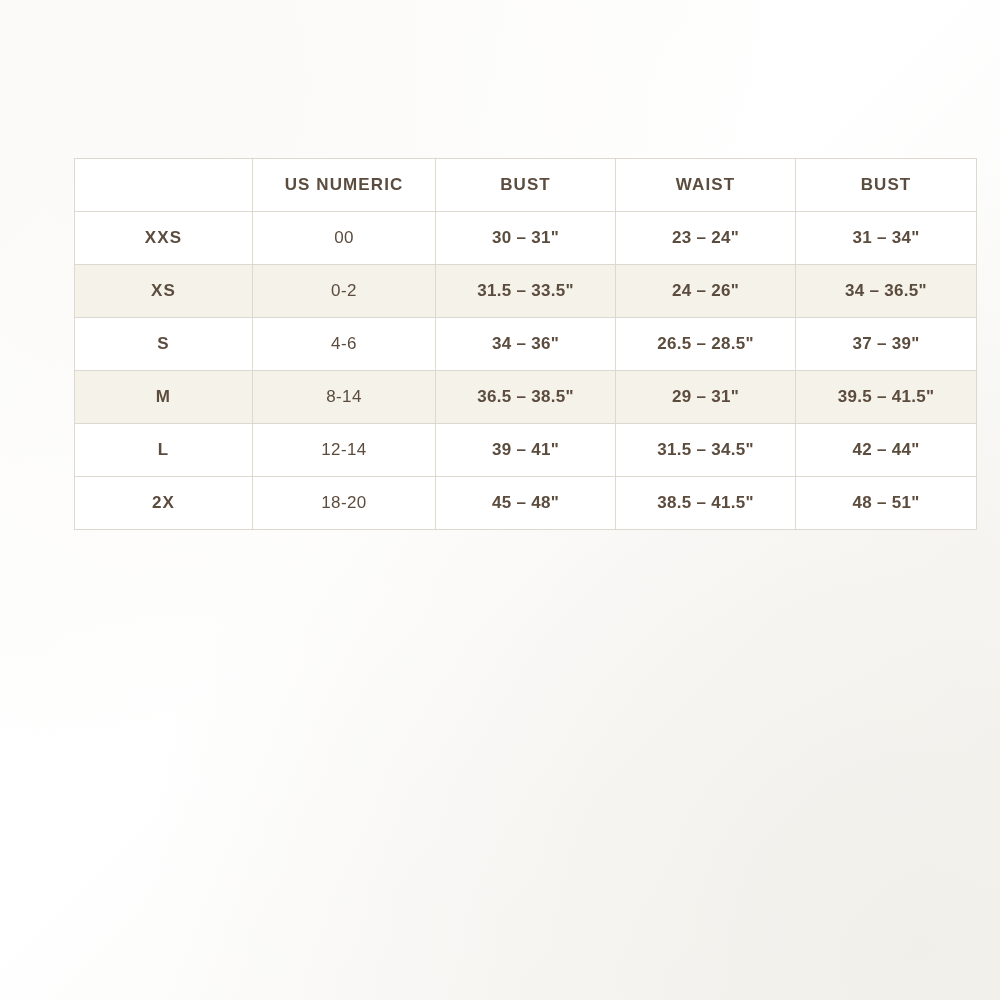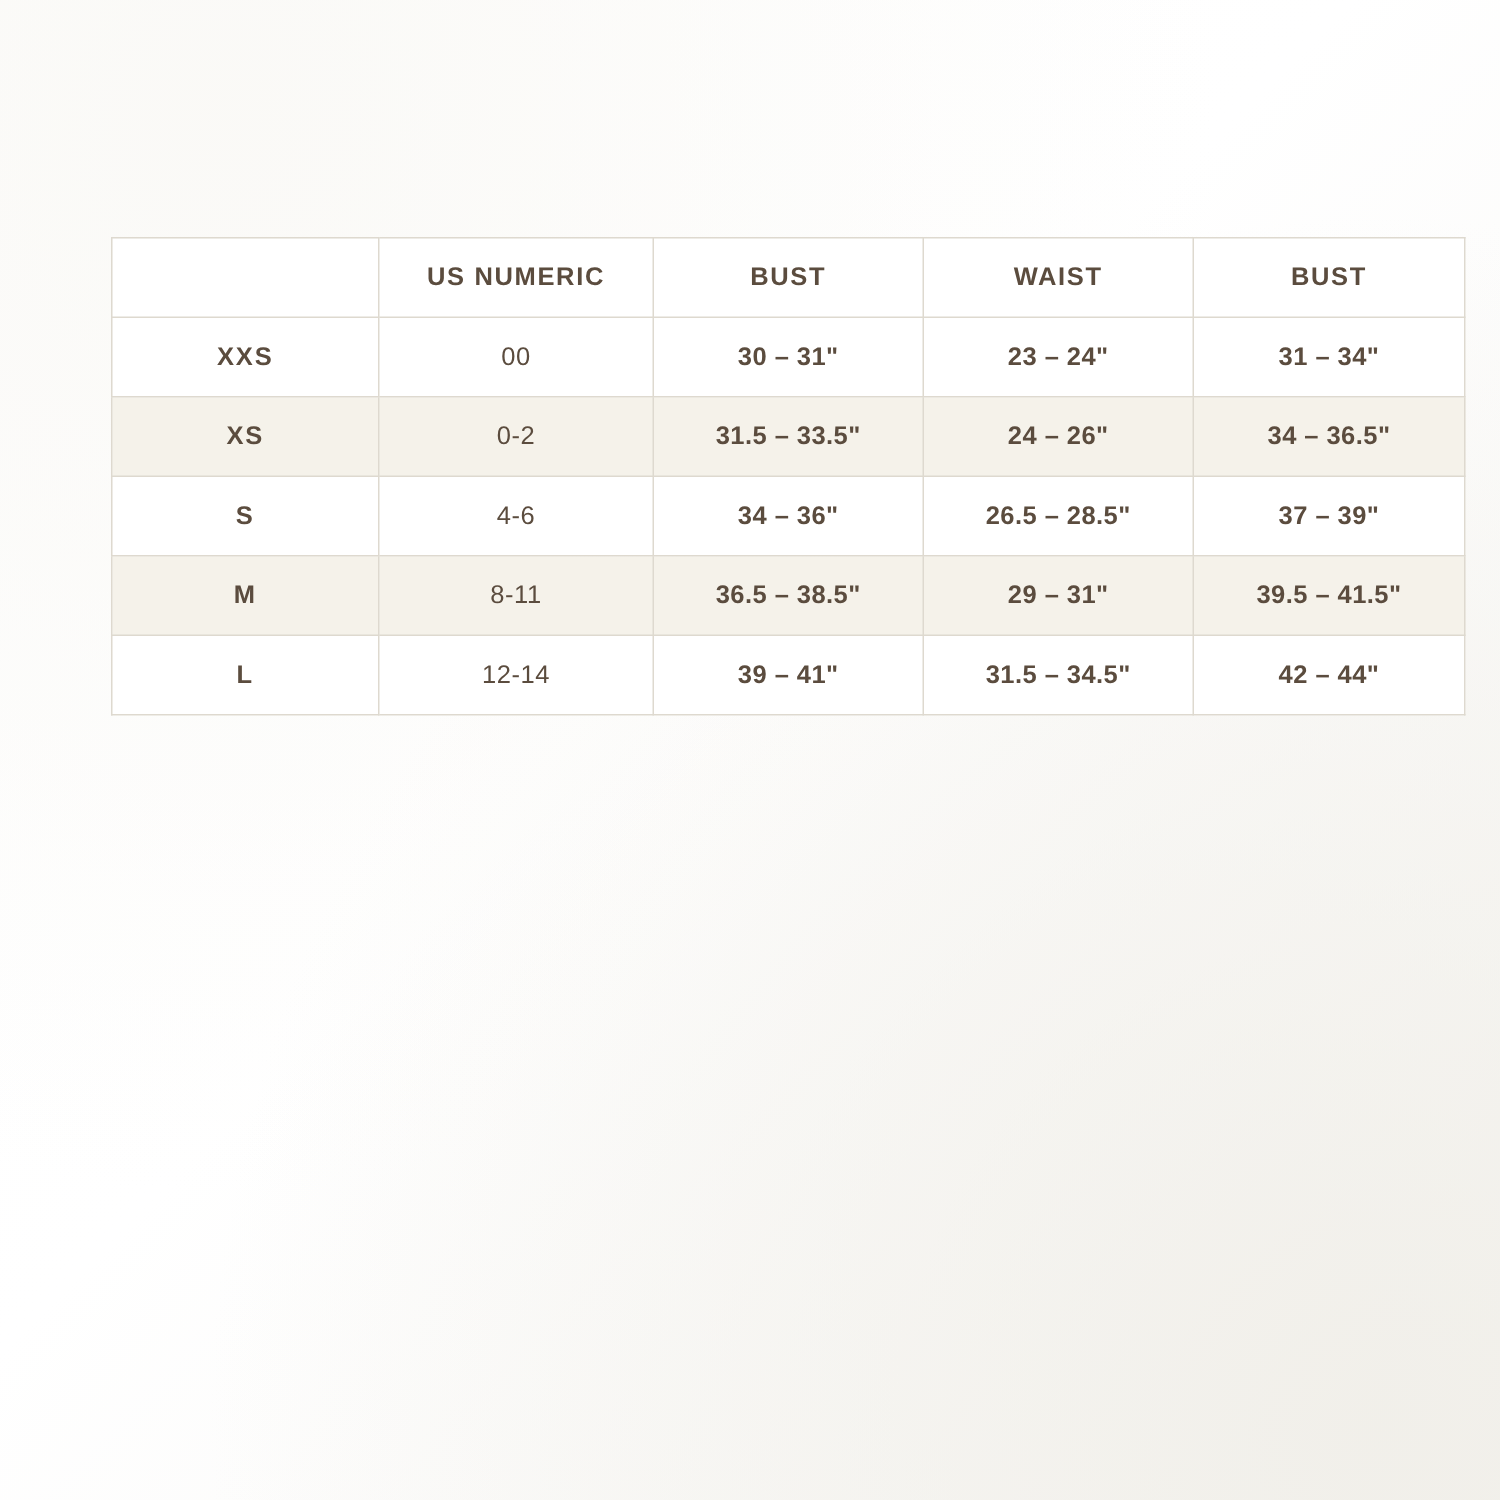--- a/index.html
+++ b/index.html
@@ -141,28 +141,35 @@
         </tr>
         <tr class="odd">
           <td class="size-label">S</td>
           <td class="numeric">4-6</td>
           <td class="meas">34 – 36"</td>
           <td class="meas">26.5 – 28.5"</td>
           <td class="meas">37 – 39"</td>
         </tr>
         <tr class="even">
           <td class="size-label">M</td>
-          <td class="numeric">8-11</td>
+          <td class="numeric">8-14</td>
           <td class="meas">36.5 – 38.5"</td>
           <td class="meas">29 – 31"</td>
           <td class="meas">39.5 – 41.5"</td>
         </tr>
         <tr class="odd">
           <td class="size-label">L</td>
           <td class="numeric">12-14</td>
           <td class="meas">39 – 41"</td>
           <td class="meas">31.5 – 34.5"</td>
           <td class="meas">42 – 44"</td>
         </tr>
+        <tr class="odd">
+          <td class="size-label">2X</td>
+          <td class="numeric">18-20</td>
+          <td class="meas">45 – 48"</td>
+          <td class="meas">38.5 – 41.5"</td>
+          <td class="meas">48 – 51"</td>
+        </tr>
       </tbody>
     </table>
   </div>
 </div>
 
 </body></html>

